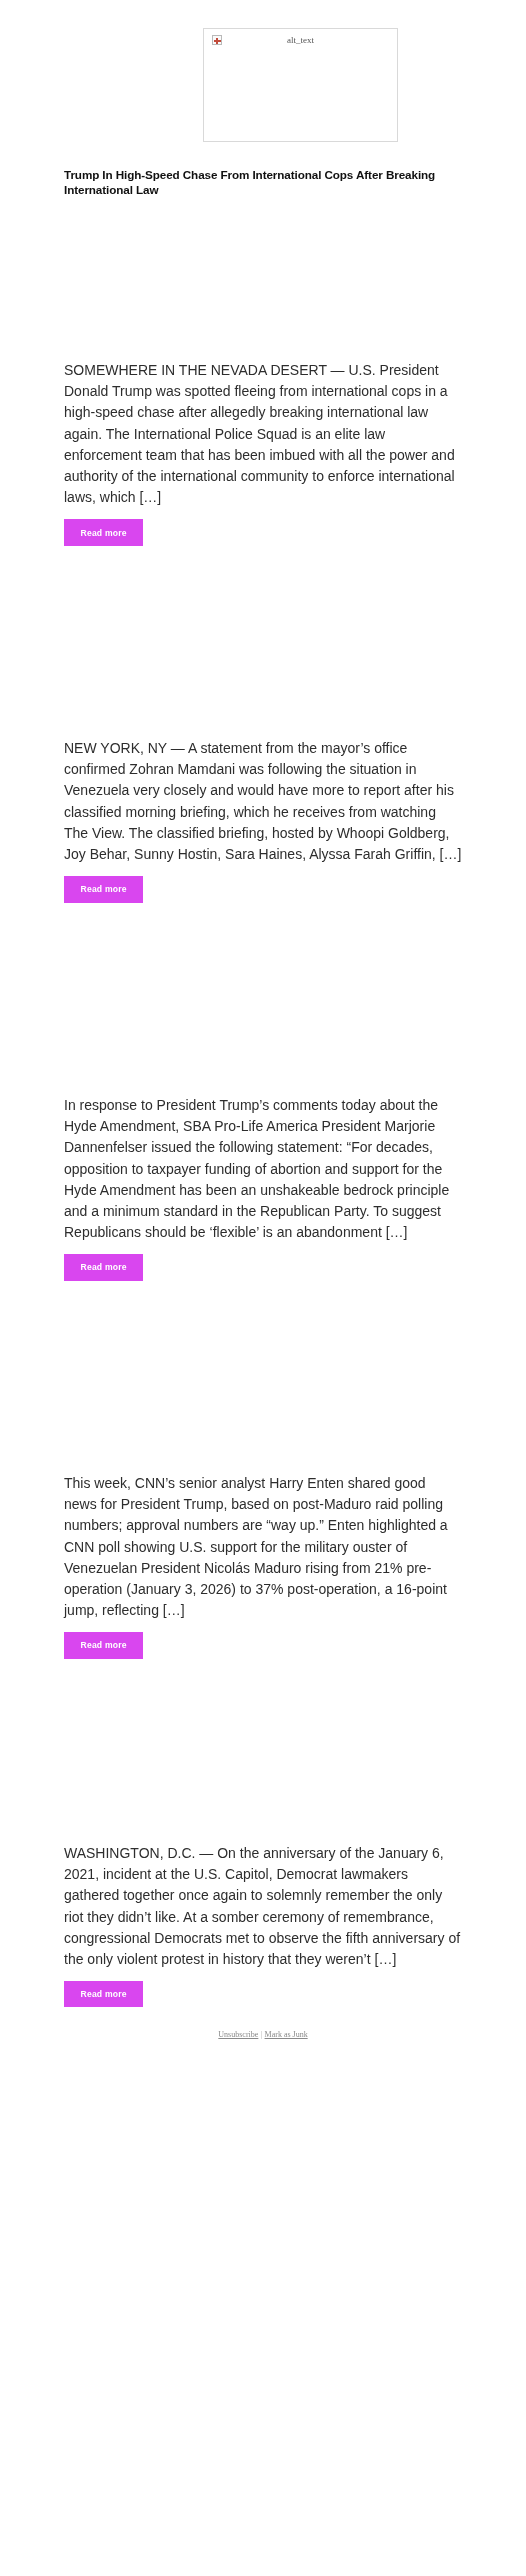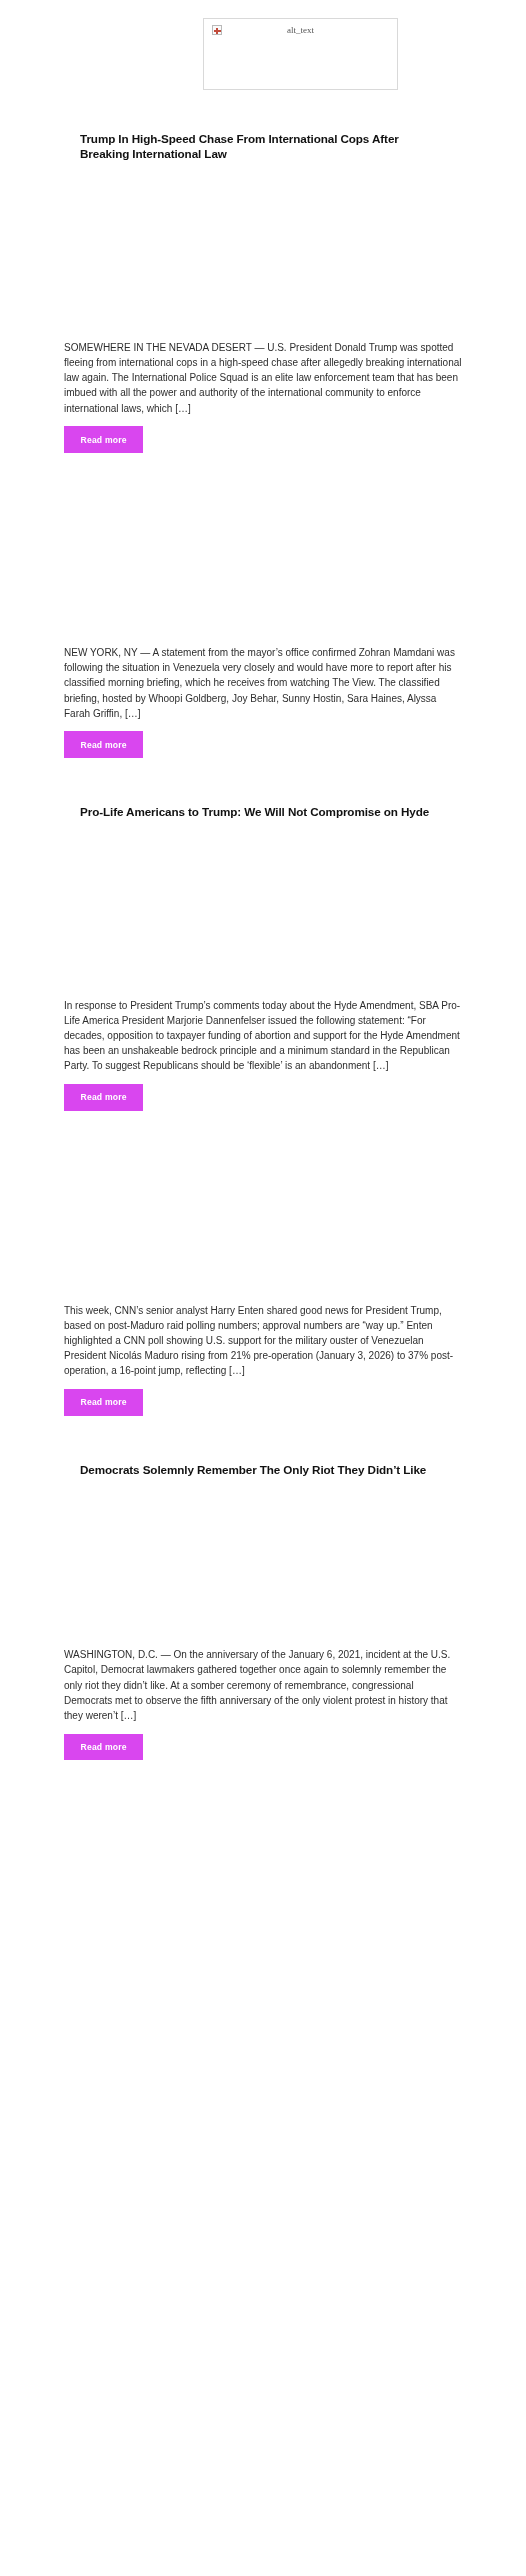--- a/index.html
+++ b/index.html
@@ -22,24 +22,24 @@
     position: relative;
   }
   .inner {
     width: 398px;
     margin: 0 auto;
     padding-top: 13.5px;
   }
   
   .hero-broken {
     width: 195px;
-    height: 72px;
+    height: 114px;
     border: 0.8px solid #d9d9d9;
     box-sizing: border-box;
-    margin: 4px 0 0 139px;
+    margin: 14px 0 0 139px;
     position: relative;
     background: #ffffff;
   }
   .hero-broken .alt-row {
     position: absolute;
     top: 6px;
     left: 7.5px;
     display: flex;
     align-items: center;
     gap: 4.5px;
@@ -80,31 +80,31 @@
   }
 
   .article {
     padding-top: 4.5px;
   }
   .article-title {
     font-size: 11.7px;
     line-height: 1.32;
     font-weight: bold;
     color: #111111;
-    margin: 16px;
+    margin: 0;
     letter-spacing: -0.1px;
   }
   .article-image-space {
     height: 162px;
   }
   .article-image-space.short {
     height: 154px;
   }
   .article-excerpt {
-    font-size: 10px;
+    font-size: 14px;
     line-height: 1.52;
     color: #2d2d2d;
     margin: 0 0 10.5px 0;
   }
   .read-more {
     display: inline-block;
     background: #d946ef;
     color: #ffffff;
     font-size: 8.6px;
     font-weight: bold;
@@ -160,39 +160,40 @@
 
     <div class="article">
       <div class="article-image-space"></div>
       <p class="article-excerpt">NEW YORK, NY — A statement from the mayor’s office confirmed Zohran Mamdani was following the situation in Venezuela very closely and would have more to report after his classified morning briefing, which he receives from watching The View. The classified briefing, hosted by Whoopi Goldberg, Joy Behar, Sunny Hostin, Sara Haines, Alyssa Farah Griffin, […]</p>
       <a class="read-more" href="#">Read more</a>
     </div>
 
     <div class="gap-after-button"></div>
 
     <div class="article">
-      <h2 class="article-title">Pro-Life Americans to Trump: We Will Not Compromise on Hyde</h2>
       <div class="article-image-space"></div>
       <p class="article-excerpt">In response to President Trump’s comments today about the Hyde Amendment, SBA Pro-Life America President Marjorie Dannenfelser issued the following statement: “For decades, opposition to taxpayer funding of abortion and support for the Hyde Amendment has been an unshakeable bedrock principle and a minimum standard in the Republican Party. To suggest Republicans should be ‘flexible’ is an abandonment […]</p>
       <a class="read-more" href="#">Read more</a>
     </div>
 
     <div class="gap-after-button"></div>
 
     <div class="article">
       <div class="article-image-space"></div>
       <p class="article-excerpt">This week, CNN’s senior analyst Harry Enten shared good news for President Trump, based on post-Maduro raid polling numbers; approval numbers are “way up.” Enten highlighted a CNN poll showing U.S. support for the military ouster of Venezuelan President Nicolás Maduro rising from 21% pre-operation (January 3, 2026) to 37% post-operation, a 16-point jump, reflecting […]</p>
       <a class="read-more" href="#">Read more</a>
     </div>
 
     <div class="gap-after-button"></div>
 
     <div class="article">
-      <h2 class="article-title">Democrats Solemnly Remember The Only Riot They Didn’t Like</h2>
       <div class="article-image-space short"></div>
       <p class="article-excerpt">WASHINGTON, D.C. — On the anniversary of the January 6, 2021, incident at the U.S. Capitol, Democrat lawmakers gathered together once again to solemnly remember the only riot they didn’t like. At a somber ceremony of remembrance, congressional Democrats met to observe the fifth anniversary of the only violent protest in history that they weren’t […]</p>
       <a class="read-more" href="#">Read more</a>
     </div>
 
+    <div class="footer">
+      <a href="#">Unsubscribe</a><span class="sep">|</span><a href="#">Mark as Junk</a>
+    </div>
 
   </div>
 </div>
 
 
 </body></html>

